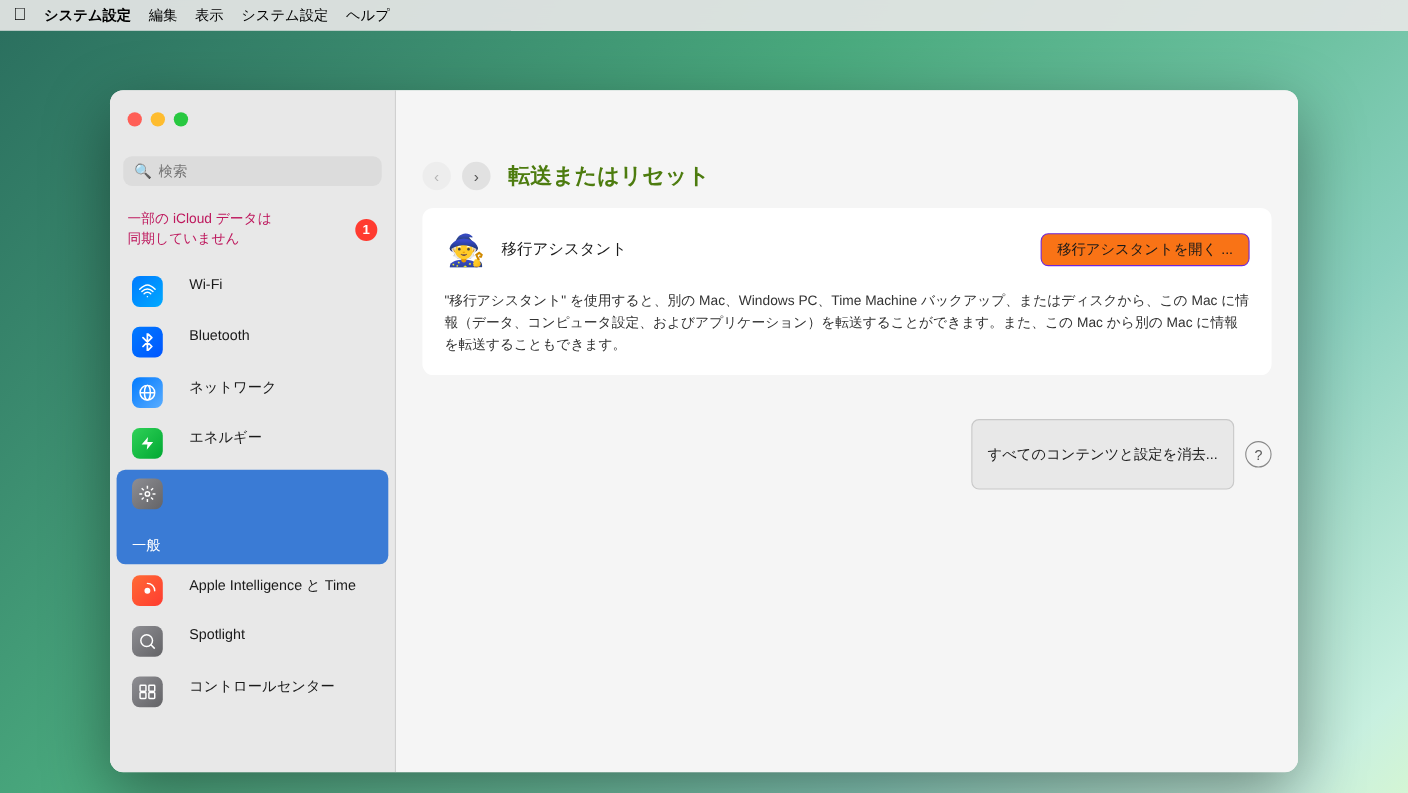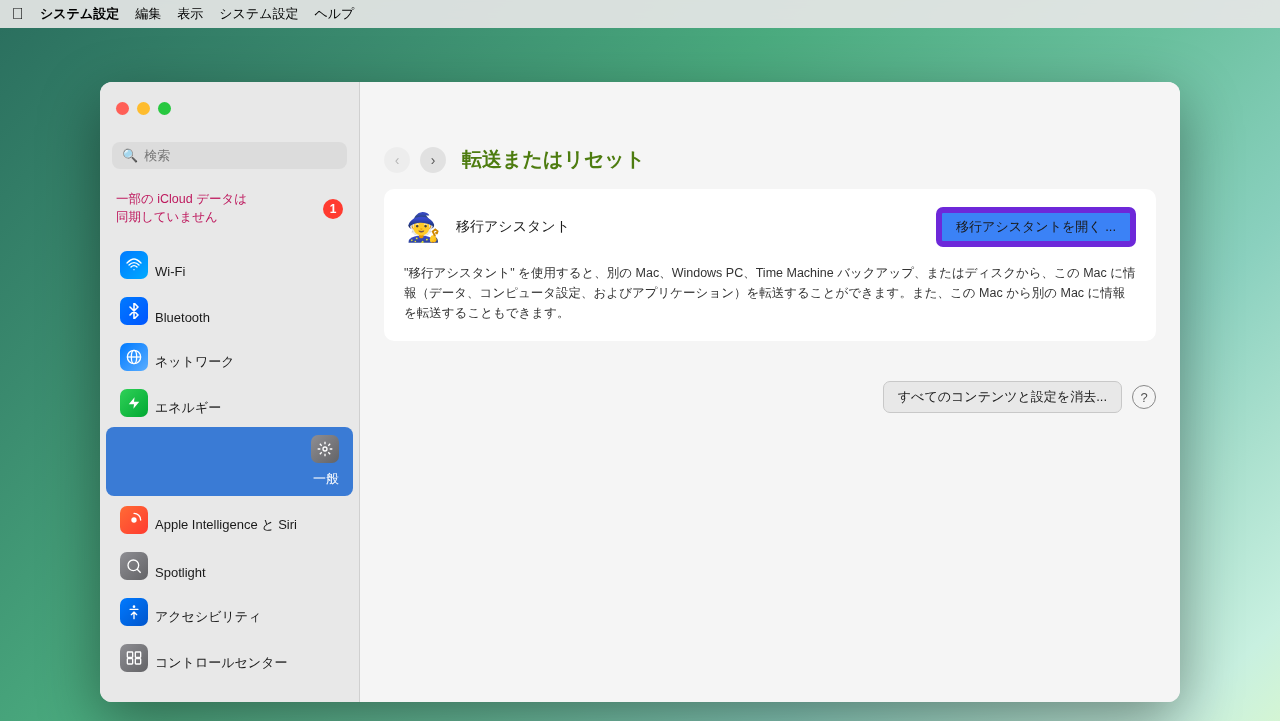--- a/index.html
+++ b/index.html
@@ -133,23 +133,23 @@
       align-items: center;
       justify-content: center;
       font-size: 12px;
       font-weight: bold;
       flex-shrink: 0;
     }
 
     
     .sidebar-item {
       display: flex;
-      align-items: flex-end;
+      align-items: flex-start;
       padding: 8px 14px;
-      gap: 7px;
+      gap: 24px;
       cursor: pointer;
       border-radius: 8px;
       margin: 1px 6px;
     }
     .sidebar-item.active {
       background: #3a7bd5;
       color: white;
       flex-direction: column;
     }
     .sidebar-item.active .item-label {
@@ -248,22 +248,22 @@
       justify-content: center;
       font-size: 28px;
       flex-shrink: 0;
     }
     .card-title {
       font-size: 14px;
       font-weight: 500;
       color: #1a1a1a;
     }
     .card-btn {
-      background: #3b82f6;
-      border: 6px solid #6d28d9;
+      background: #f97316;
+      border: 1px solid #6d28d9;
       border-radius: 7px;
       padding: 5px 14px;
       font-size: 13px;
       cursor: pointer;
       color: #1a1a1a;
       white-space: nowrap;
     }
     .card-description {
       font-size: 12.5px;
       color: #333;
@@ -275,21 +275,21 @@
       display: flex;
       justify-content: flex-end;
       align-items: center;
       gap: 10px;
       padding: 0 24px;
     }
     .action-btn {
       background: #e8e8e8;
       border: 1px solid #c8c8c8;
       border-radius: 7px;
-      padding: 6px 14px;
+      padding: 22px 14px;
       font-size: 13px;
       cursor: pointer;
       color: #1a1a1a;
     }
     .help-btn {
       width: 24px;
       height: 24px;
       border-radius: 50%;
       border: 1.5px solid #888;
       background: transparent;
@@ -385,42 +385,33 @@
       <span class="item-label">一般</span>
     </div>
 
     <div class="sidebar-item">
       <div class="icon-circle icon-siri">
         <svg width="16" height="16" viewBox="0 0 24 24" fill="white">
           <circle cx="12" cy="12" r="4"></circle>
             <path d="M12 2a10 10 0 0 1 10 10" stroke="white" stroke-width="2" fill="none" stroke-linecap="round"></path>
         </svg>
       </div>
-      <span class="item-label">Apple Intelligence と Siri</span>
+      <span class="item-label">Apple Intelligence と Time</span>
     </div>
 
     <div class="sidebar-item">
       <div class="icon-circle icon-spotlight">
         <svg width="16" height="16" viewBox="0 0 24 24" fill="none" stroke="white" stroke-width="2">
           <circle cx="11" cy="11" r="8"></circle>
             <line x1="16.5" y1="16.5" x2="22" y2="22"></line>
         </svg>
       </div>
       <span class="item-label">Spotlight</span>
     </div>
 
-    <div class="sidebar-item">
-      <div class="icon-circle icon-access">
-        <svg width="16" height="16" viewBox="0 0 24 24" fill="white">
-          <circle cx="12" cy="4" r="2"></circle>
-            <path d="M12 22V12M12 12l-4 4M12 12l4 4M6 8h12" stroke="white" stroke-width="2" stroke-linecap="round" fill="none"></path>
-        </svg>
-      </div>
-      <span class="item-label">アクセシビリティ</span>
-    </div>
 
     <div class="sidebar-item">
       <div class="icon-circle icon-control">
         <svg width="16" height="16" viewBox="0 0 24 24" fill="none" stroke="white" stroke-width="2">
           <rect x="2" y="3" width="8" height="8" rx="1"></rect>
             <rect x="14" y="3" width="8" height="8" rx="1"></rect>
             <rect x="2" y="13" width="8" height="8" rx="1"></rect>
             <rect x="14" y="13" width="8" height="8" rx="1"></rect>
         </svg>
       </div>

